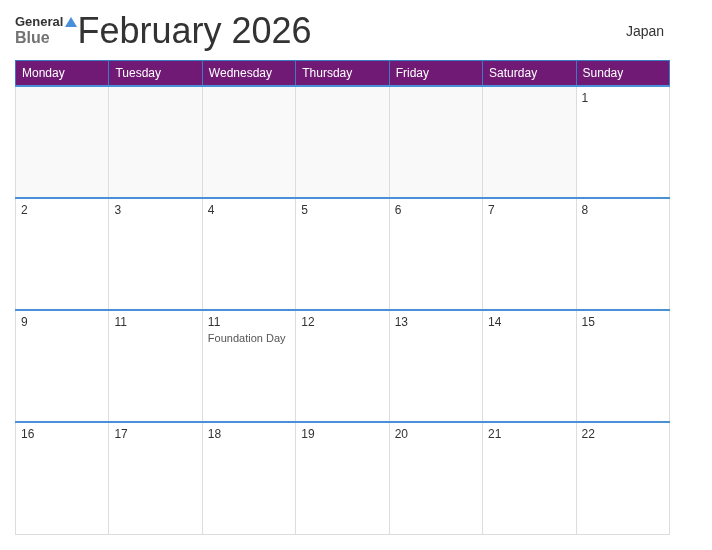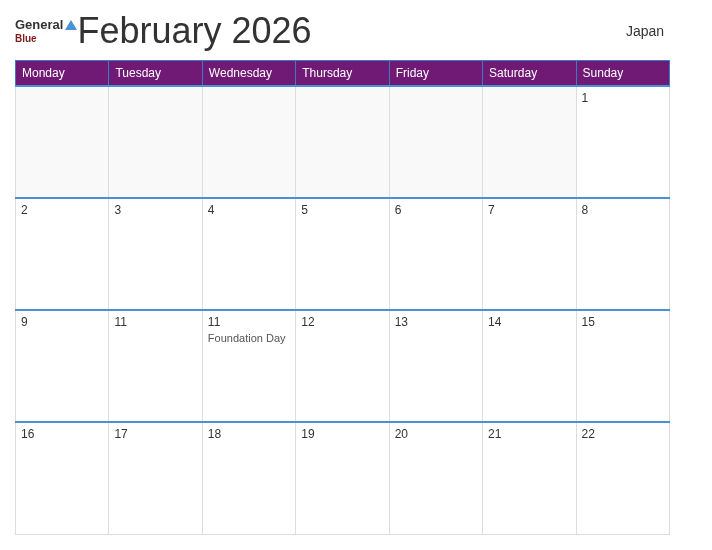--- a/index.html
+++ b/index.html
@@ -28,23 +28,23 @@
       flex-direction: column;
       align-items: flex-start;
     }
     .logo-general {
       font-size: 13px;
       font-weight: bold;
       color: #333;
       line-height: 1.1;
     }
     .logo-blue {
-      font-size: 10px;
+      font-size: 16px;
       font-weight: bold;
-      color: #7f1d1d;
+      color: #737373;
       line-height: 1.1;
     }
     .logo-triangle {
       display: inline-block;
       width: 0;
       height: 0;
       border-left: 6px solid transparent;
       border-right: 6px solid transparent;
       border-bottom: 10px solid #4a90d9;
       margin-left: 2px;

